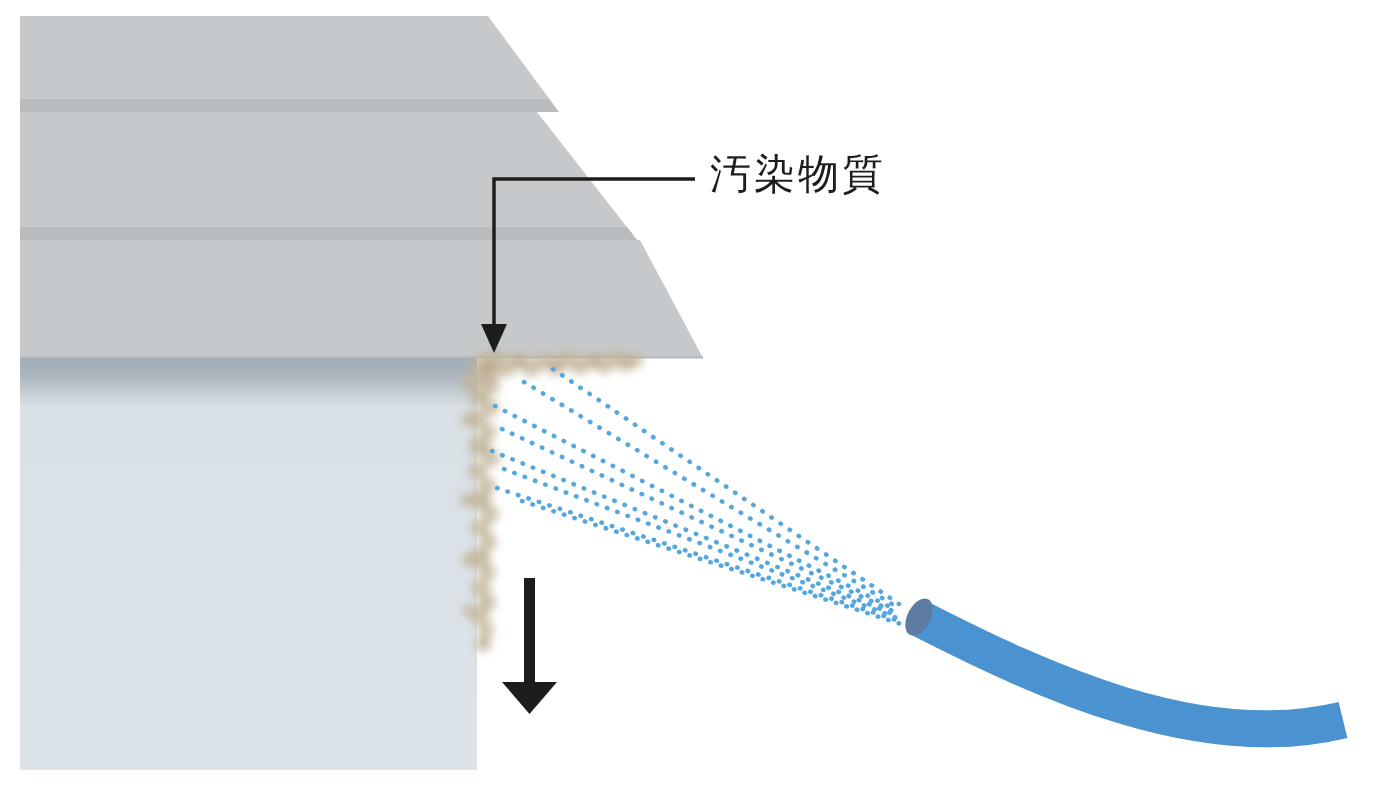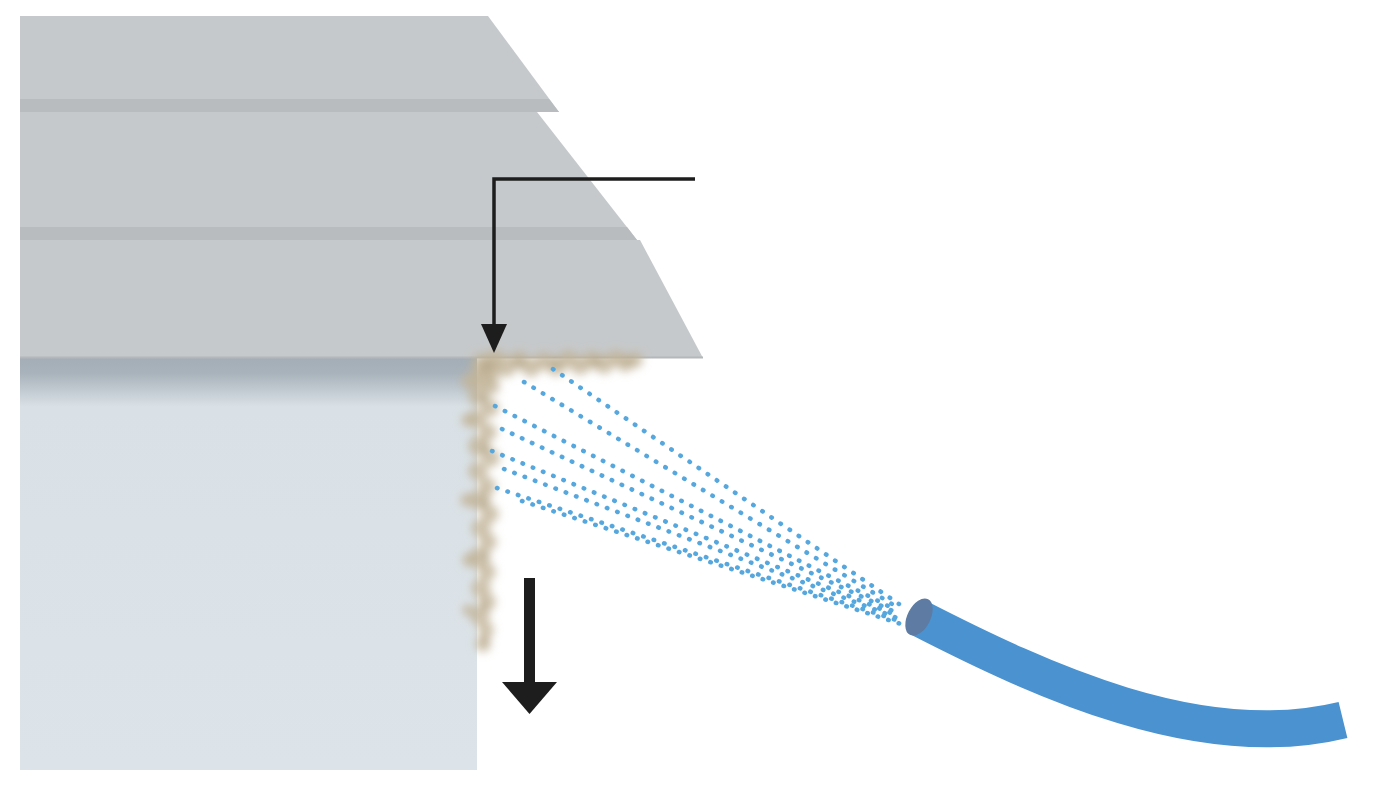--- a/index.html
+++ b/index.html
@@ -104,13 +104,14 @@
       </g>
       <g>
         <rect x="524" y="578" width="11" height="106" fill="#1d1d1d"></rect>
         <polygon points="502,682 557,682 529.5,714" fill="#1d1d1d"></polygon>
       </g>
       <g>
         <polyline points="695,179 494,179 494,326" fill="none" stroke="#1d1d1d" stroke-width="3.5"></polyline>
         <polygon points="481,324 507,324 494,353" fill="#1d1d1d"></polygon>
       </g>
     </svg>
+  <div class="pollutant-label">汚染物質</div>
 </div>
 
 </body></html>

